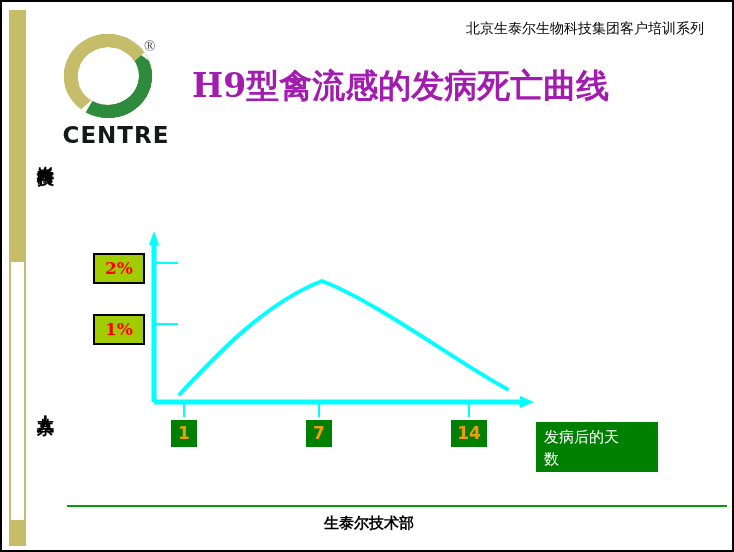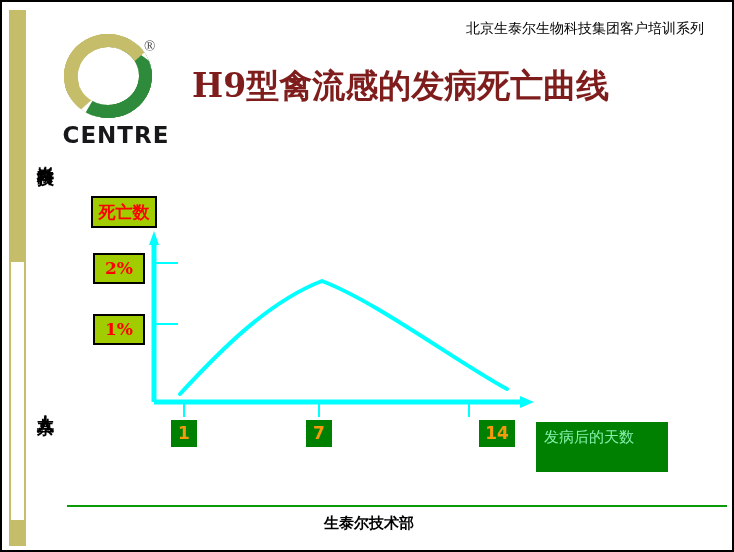--- a/index.html
+++ b/index.html
@@ -107,21 +107,21 @@
 
   
   .slide-title {
     position: absolute;
     left: 190px;
     top: 62px;
     width: 490px;
     font-family: "DejaVu Serif", "Liberation Serif", serif;
     font-weight: bold;
     font-size: 33px;
-    color: #7f1d1d;
+    color: #a21caf;
     letter-spacing: 0px;
     white-space: nowrap;
   }
 
   
   .chart-area {
     position: absolute;
     left: 0;
     top: 0;
     width: 734px;
@@ -154,30 +154,30 @@
     font-family: "DejaVu Sans", "Liberation Sans", sans-serif;
     font-weight: bold;
     font-size: 17px;
     display: flex;
     align-items: center;
     justify-content: center;
     line-height: 1;
   }
   .xlabel-1  { left: 169px; top: 418px; width: 26px; height: 27px; }
   .xlabel-7  { left: 304px; top: 418px; width: 26px; height: 27px; }
-  .xlabel-14 { left: 449px; top: 418px; width: 36px; height: 27px; margin-left: 28px; }
+  .xlabel-14 { left: 449px; top: 418px; width: 36px; height: 27px; }
 
   .xaxis-caption {
     position: absolute;
     left: 534px;
     top: 420px;
-    width: 132px;
+    width: 122px;
     height: 50px;
     background: #008000;
-    color: #86efac;
+    color: #ffffff;
     font-family: "DejaVu Serif", "Liberation Serif", serif;
     font-size: 15px;
     line-height: 1.45;
     padding: 5px 25px 0 8px;
     box-sizing: border-box;
   }
 
   
   .footer-rule {
     position: absolute;
@@ -260,21 +260,20 @@
     <line x1="152" y1="261" x2="176" y2="261" stroke="#00ffff" stroke-width="2"></line>
     <line x1="152" y1="322" x2="176" y2="322" stroke="#00ffff" stroke-width="2"></line>
 
     <line x1="182" y1="400" x2="182" y2="415" stroke="#00ffff" stroke-width="2"></line>
     <line x1="317" y1="400" x2="317" y2="415" stroke="#00ffff" stroke-width="2"></line>
     <line x1="467" y1="400" x2="467" y2="415" stroke="#00ffff" stroke-width="2"></line>
 
     <path d="M178,392 C215,352 265,300 320,279 C375,300 455,360 505,387" fill="none" stroke="#00ffff" stroke-width="4" stroke-linecap="round"></path>
   </svg>
 
-  <div class="ylabel-box ylabel-title">死亡数</div>
   <div class="ylabel-box ylabel-2">2%</div>
   <div class="ylabel-box ylabel-1">1%</div>
 
   <div class="xlabel-box xlabel-1">1</div>
   <div class="xlabel-box xlabel-7">7</div>
   <div class="xlabel-box xlabel-14">14</div>
 
   <div class="xaxis-caption">发病后的天数</div>
 
   <div class="footer-rule"></div>

